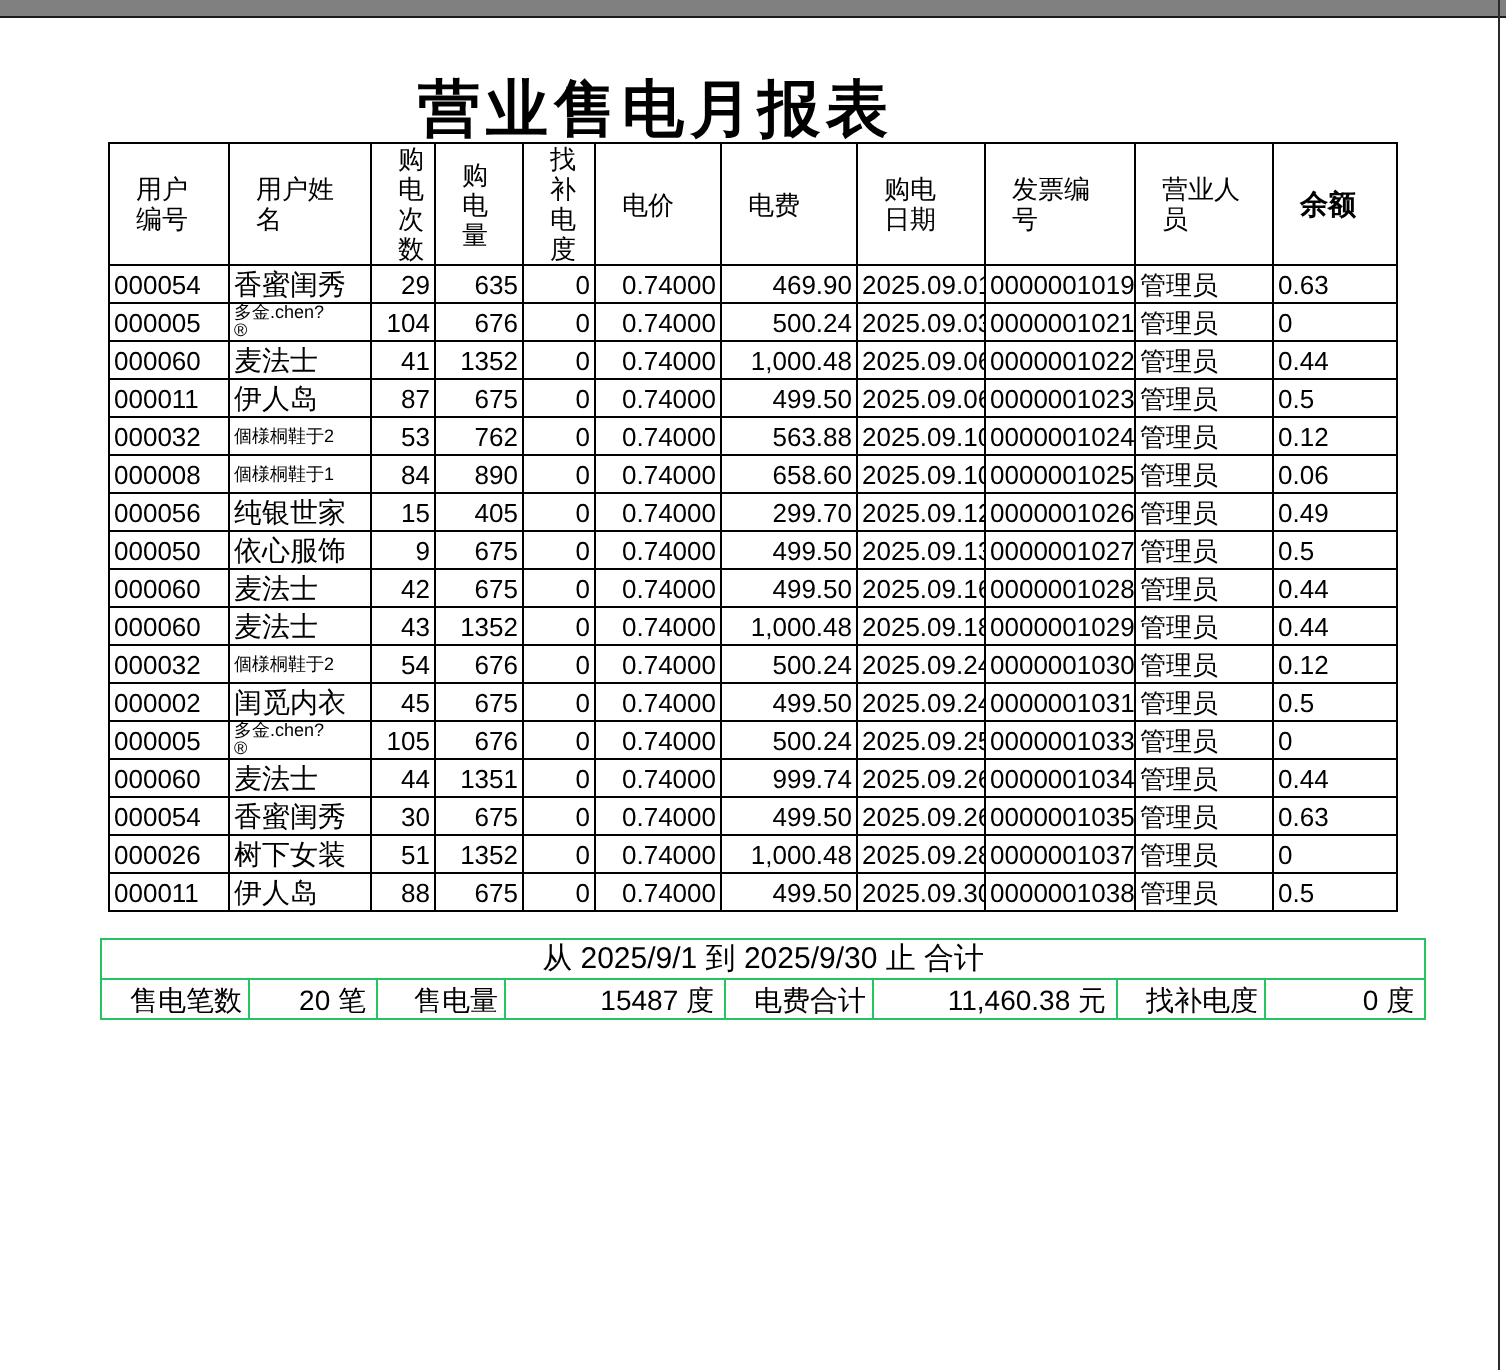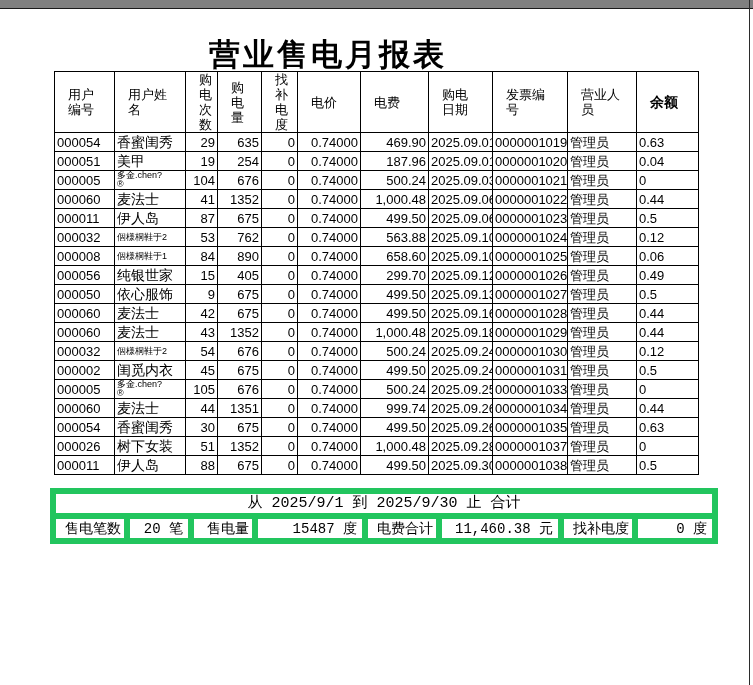--- a/index.html
+++ b/index.html
@@ -18,22 +18,22 @@
                  vertical-align:middle;line-height:15px;padding:0 13px;word-break:break-all;}
   .main-table th.bold{font-weight:bold;font-size:14px;}
   .main-table td{height:18px;font-size:13px;line-height:15px;padding:0 2px;
                  white-space:nowrap;vertical-align:middle;}
   .main-table td.al{text-align:left;}
   .main-table td.ar{text-align:right;}
   .main-table td.name{font-size:14px;}
   .small-name{display:block;font-size:9px;line-height:9px;width:50px;
               word-break:break-all;white-space:normal;}
   .summary-table{margin:13px 0 0 50px;width:662px;}
-  .summary-table td{border:6px solid #22c55e;height:19px;font-size:14px;
-                    line-height:16px;padding:0 3px;white-space:nowrap;vertical-align:middle;font-family:Liberation Mono, monospace;}
+  .summary-table td{border:1px solid #22c55e;height:19px;font-size:14px;
+                    line-height:16px;padding:0 3px;white-space:nowrap;vertical-align:middle;}
   .summary-table td.title-cell{text-align:center;font-size:15px;}
   .summary-table td.lab{text-align:right;margin-left:17px;}
   .summary-table td.val{text-align:right;padding-right:5px;}
 </style>
 </head>
 <body>
 
 <div class="page">
   <div class="topbar"></div>
   <div class="right-edge"></div>
@@ -77,33 +77,20 @@
           <td class="ar">635</td>
           <td class="ar">0</td>
           <td class="ar">0.74000</td>
           <td class="ar">469.90</td>
           <td class="al">2025.09.01</td>
           <td class="al">0000001019</td>
           <td class="al">管理员</td>
           <td class="al">0.63</td>
         </tr>
         <tr>
-          <td class="al">000051</td>
-          <td class="al name">美甲</td>
-          <td class="ar">19</td>
-          <td class="ar">254</td>
-          <td class="ar">0</td>
-          <td class="ar">0.74000</td>
-          <td class="ar">187.96</td>
-          <td class="al">2025.09.01</td>
-          <td class="al">0000001020</td>
-          <td class="al">管理员</td>
-          <td class="al">0.04</td>
-        </tr>
-        <tr>
           <td class="al">000005</td>
           <td class="al name">
             <span class="small-name">多金.chen?®</span>
           </td>
           <td class="ar">104</td>
           <td class="ar">676</td>
           <td class="ar">0</td>
           <td class="ar">0.74000</td>
           <td class="ar">500.24</td>
           <td class="al">2025.09.03</td>

